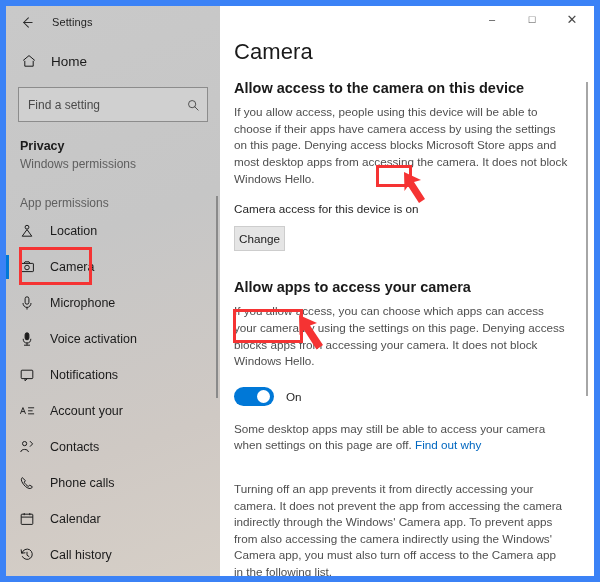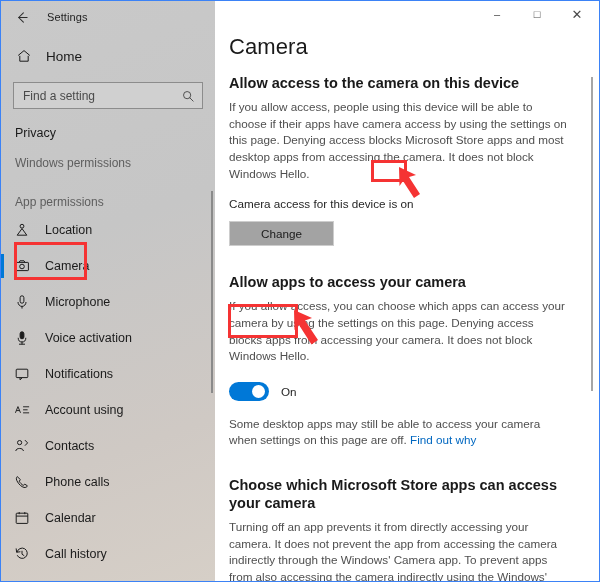--- a/index.html
+++ b/index.html
@@ -11,21 +11,21 @@
     background: #ffffff;
     overflow: hidden;
     position: relative;
   }
 
   .window {
     width: 600px;
     height: 582px;
     display: flex;
     position: relative;
-    border: 1px solid #3b82f6;
+    border: 6px solid #3b82f6;
     background: #ffffff;
     overflow: hidden;
   }
 
   
   .sidebar {
     width: 214px;
     flex: 0 0 214px;
     background: linear-gradient(160deg, #c9c9c9 0%, #c6c6c6 40%, #cfc9c4 75%, #d6cfc7 100%);
     position: relative;
@@ -59,52 +59,52 @@
     height: 34px;
     padding-left: 14px;
     gap: 14px;
     margin-top: 6px;
   }
   .home-icon { width: 17px; height: 17px; color: #1b1b1b; display:flex; align-items:center; justify-content:center;}
   .home-label { font-size: 13.5px; color: #1b1b1b; }
 
   .search-wrap {
     margin: 9px 12px 0 12px;
-    height: 27px;
+    height: 35px;
     background: #d0d0d0;
     border: 1px solid #8c8c8c;
     display: flex;
     align-items: center;
     padding: 0 8px 0 9px;
   }
   .search-input {
     flex: 1;
     border: none;
     background: transparent;
     outline: none;
     font-family: "Liberation Sans", sans-serif;
     font-size: 12px;
     color: #3a3a3a;
   }
   .search-input::placeholder { color: #4a4a4a; opacity: 1; }
   .search-icon { width: 13px; height: 13px; color: #3c3c3c; display:flex; align-items:center; justify-content:center;}
 
   .section-title {
     font-size: 12.5px;
-    font-weight: normal;
+    font-weight: bold;
     color: #1b1b1b;
     padding: 0 16px 0 14px;
     margin-top: 17px;
   }
 
   .group-label {
     font-size: 12px;
     color: #5e5e5e;
     padding-left: 14px;
-    margin-top: 16px;
+    margin-top: 4px;
   }
   .group-label.second { margin-top: 25px; }
 
   .nav-item {
     display: flex;
     align-items: center;
     height: 30px;
     padding-left: 12px;
     gap: 14px;
     position: relative;
@@ -195,26 +195,26 @@
     font-size: 11.7px;
     color: #262626;
     margin-top: 15px;
     position: relative;
     display: inline-block;
   }
   .status-value { color: #262626; }
 
   .change-btn {
     margin-top: 9px;
-    background: #a3a3a3;
+    background: #e5e5e5;
     border: 1px solid #cdcdcd;
     font-family: "Liberation Sans", sans-serif;
     font-size: 11.7px;
     color: #1a1a1a;
-    padding: 5px 31px;
+    padding: 5px 4px;
     cursor: default;
   }
 
   .section-block { margin-top: 27px; }
 
   .toggle-row {
     display: flex;
     align-items: center;
     gap: 12px;
     margin-top: 17px;
@@ -399,21 +399,21 @@
     <div class="nav-item">
       <span class="nav-icon">
         <svg width="17" height="16" viewBox="0 0 18 16" fill="none" stroke="currentColor" stroke-width="1">
           <path d="M1.5 11 L4.2 4.4 L6.9 11" stroke-linejoin="round"></path>
           <path d="M2.6 8.6 H5.8"></path>
           <path d="M9.6 4.6 H16"></path>
             <path d="M9.6 7.8 H14.4"></path>
             <path d="M9.6 11 H16"></path>
         </svg>
       </span>
-      <span class="nav-label">Account using</span>
+      <span class="nav-label">Account your</span>
     </div>
 
     <div class="nav-item">
       <span class="nav-icon">
         <svg width="16" height="16" viewBox="0 0 16 16" fill="none" stroke="currentColor" stroke-width="1">
           <circle cx="5.6" cy="4.6" r="2.1"></circle>
           <path d="M1.8 13 C1.8 9.6 9.4 9.6 9.4 13" stroke-linejoin="round"></path>
           <path d="M11.2 2.4 L13.6 4.9 L11.2 7.4" stroke-linecap="round" stroke-linejoin="round"></path>
         </svg>
       </span>
@@ -488,21 +488,20 @@
           <span class="toggle">
               <span class="knob"></span>
             </span>
           <span class="toggle-label">On</span>
         </div>
 
         <p class="note-text"><span>Some desktop apps may still be able to access your camera when settings on this page are off. </span><a class="link" href="#">Find out why</a></p>
       </div>
 
       <div class="section-block">
-        <h2 class="sub-head">Choose which Microsoft Store apps can access your camera</h2>
         <p class="body-text">Turning off an app prevents it from directly accessing your camera. It does not prevent the app from accessing the camera indirectly through the Windows' Camera app. To prevent apps from also accessing the camera indirectly using the Windows' Camera app, you must also turn off access to the Camera app in the following list.</p>
 
       </div>
     </div>
 
     <div class="content-scrollbar"></div>
 
   </div>
 
   <div class="anno anno-box" id="box-sidebar-camera"></div>

